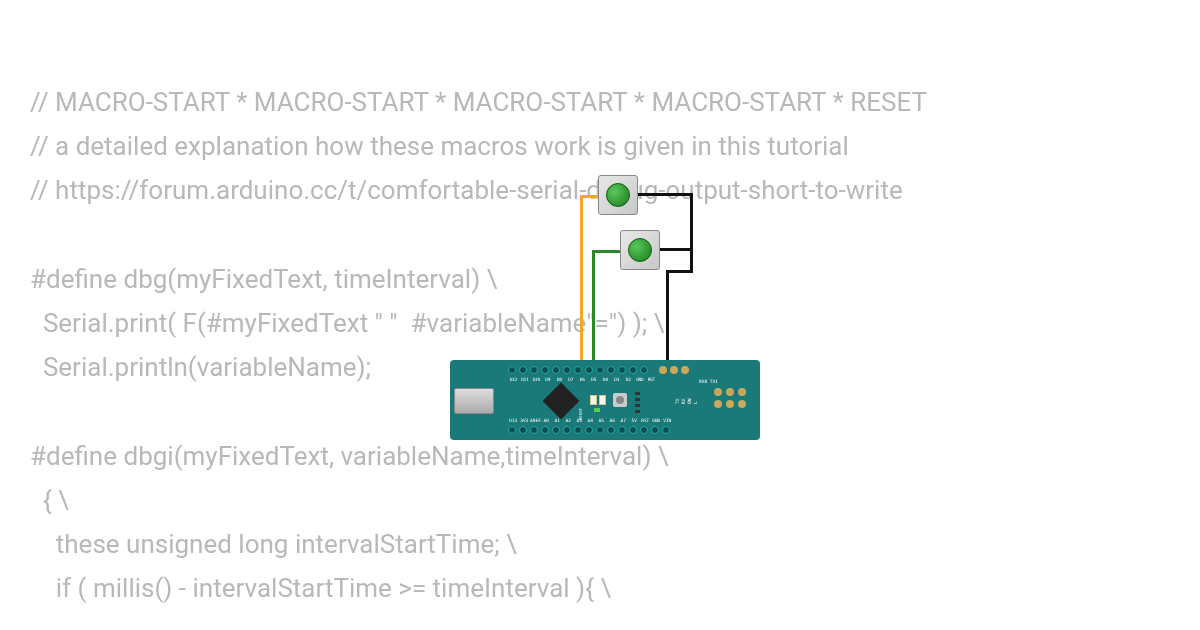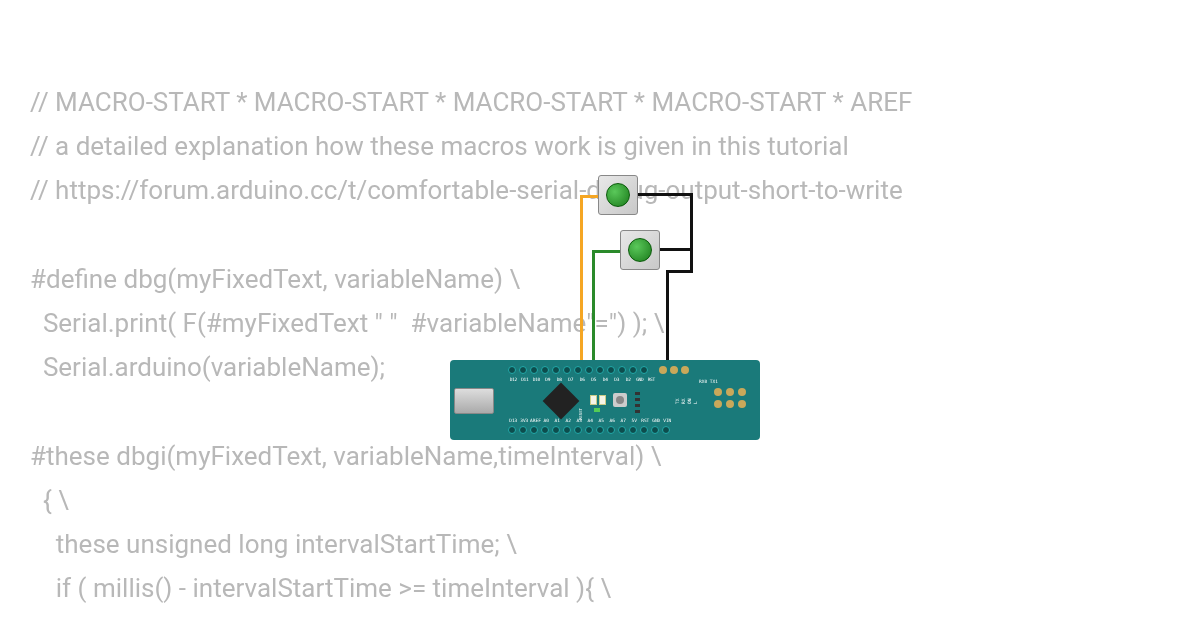--- a/index.html
+++ b/index.html
@@ -236,29 +236,29 @@
     font-size: 4px;
     color: #fff;
     font-family: monospace;
     writing-mode: vertical-rl;
     transform: rotate(180deg);
   }
 </style>
 </head>
 <body>
 
-<div class="code-bg"><span>// MACRO-START * MACRO-START * MACRO-START * MACRO-START * AREF</span>
+<div class="code-bg"><span>// MACRO-START * MACRO-START * MACRO-START * MACRO-START * RESET</span>
 <span>// a detailed explanation how these macros work is given in this tutorial</span>
 <span>// https://forum.arduino.cc/t/comfortable-serial-debug-output-short-to-write</span>
 <span></span>
-<span>#define dbg(myFixedText, variableName) \</span>
+<span>#define dbg(myFixedText, timeInterval) \</span>
 <span>  Serial.print( F(#myFixedText " "  #variableName"=") ); \</span>
-<span>  Serial.arduino(variableName);</span>
+<span>  Serial.println(variableName);</span>
 <span></span>
-<span>#these dbgi(myFixedText, variableName,timeInterval) \</span>
+<span>#define dbgi(myFixedText, variableName,timeInterval) \</span>
 <span>  { \</span>
 <span>    these unsigned long intervalStartTime; \</span>
 <span>    if ( millis() - intervalStartTime &gt;= timeInterval ){ \</span></div>
 
 <div class="overlay-area">
 
   <div class="wire wire-orange-h"></div>
   <div class="wire wire-orange-v"></div>
   <div class="wire wire-green-h"></div>
   <div class="wire wire-green-v"></div>

